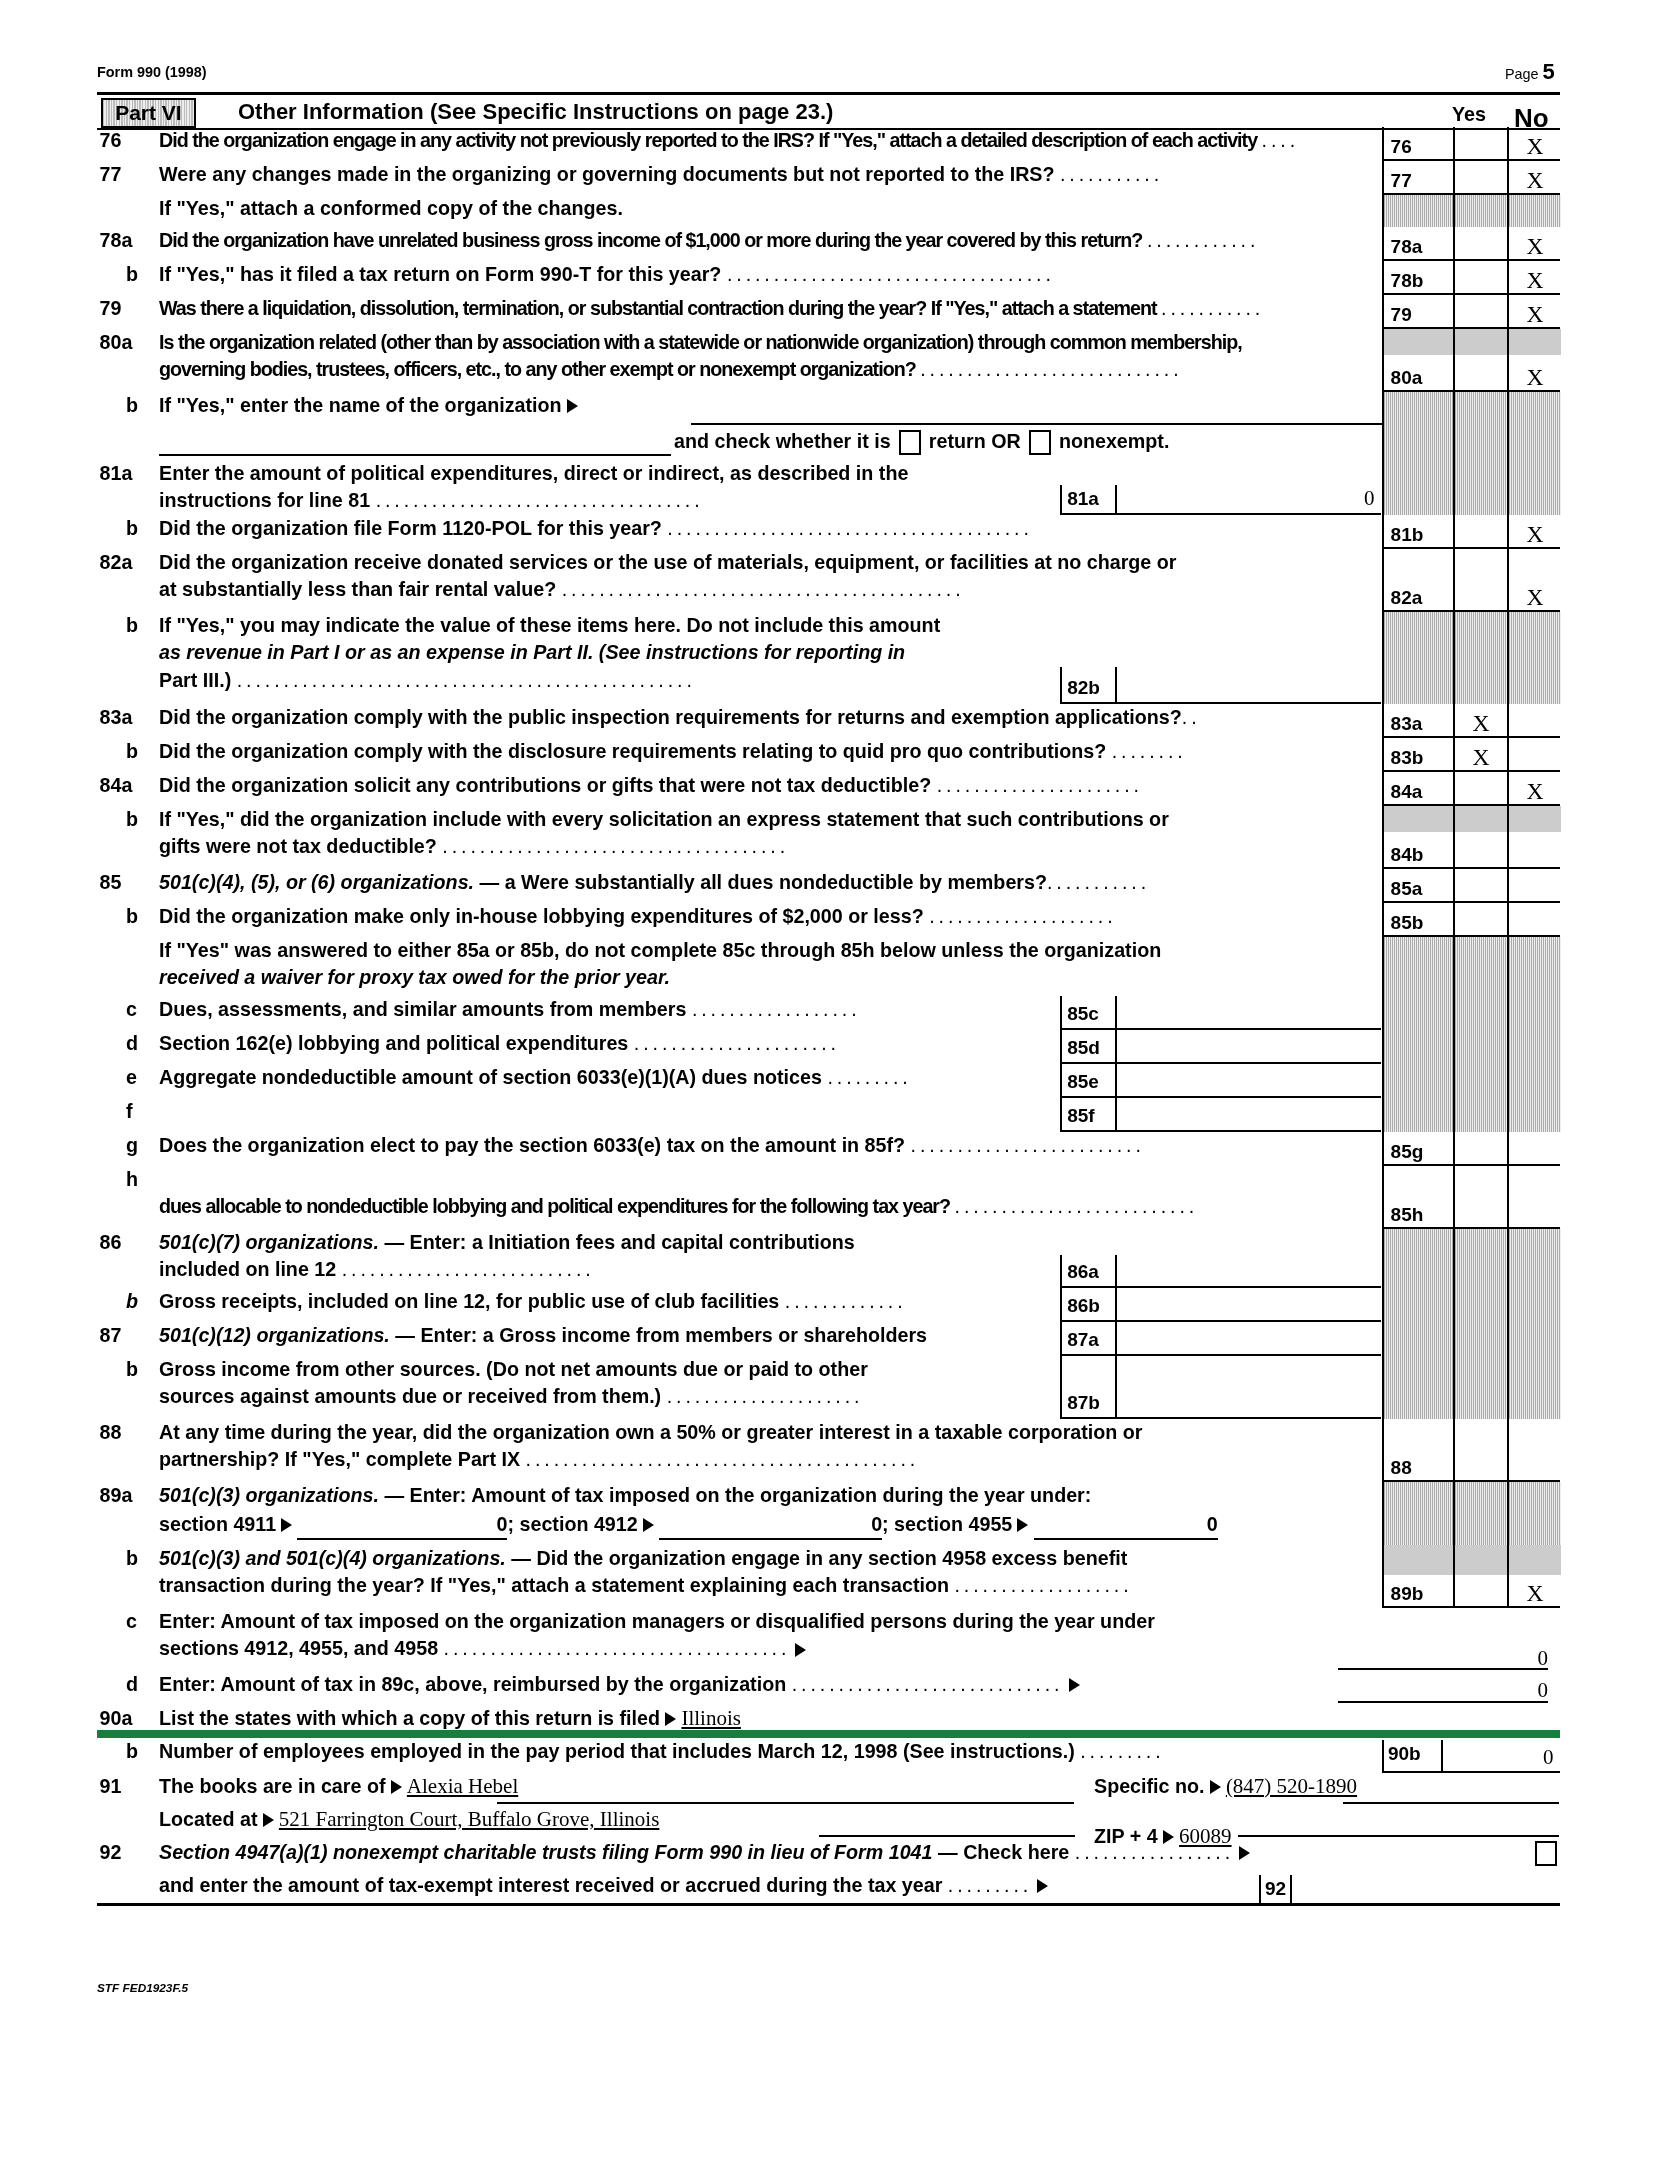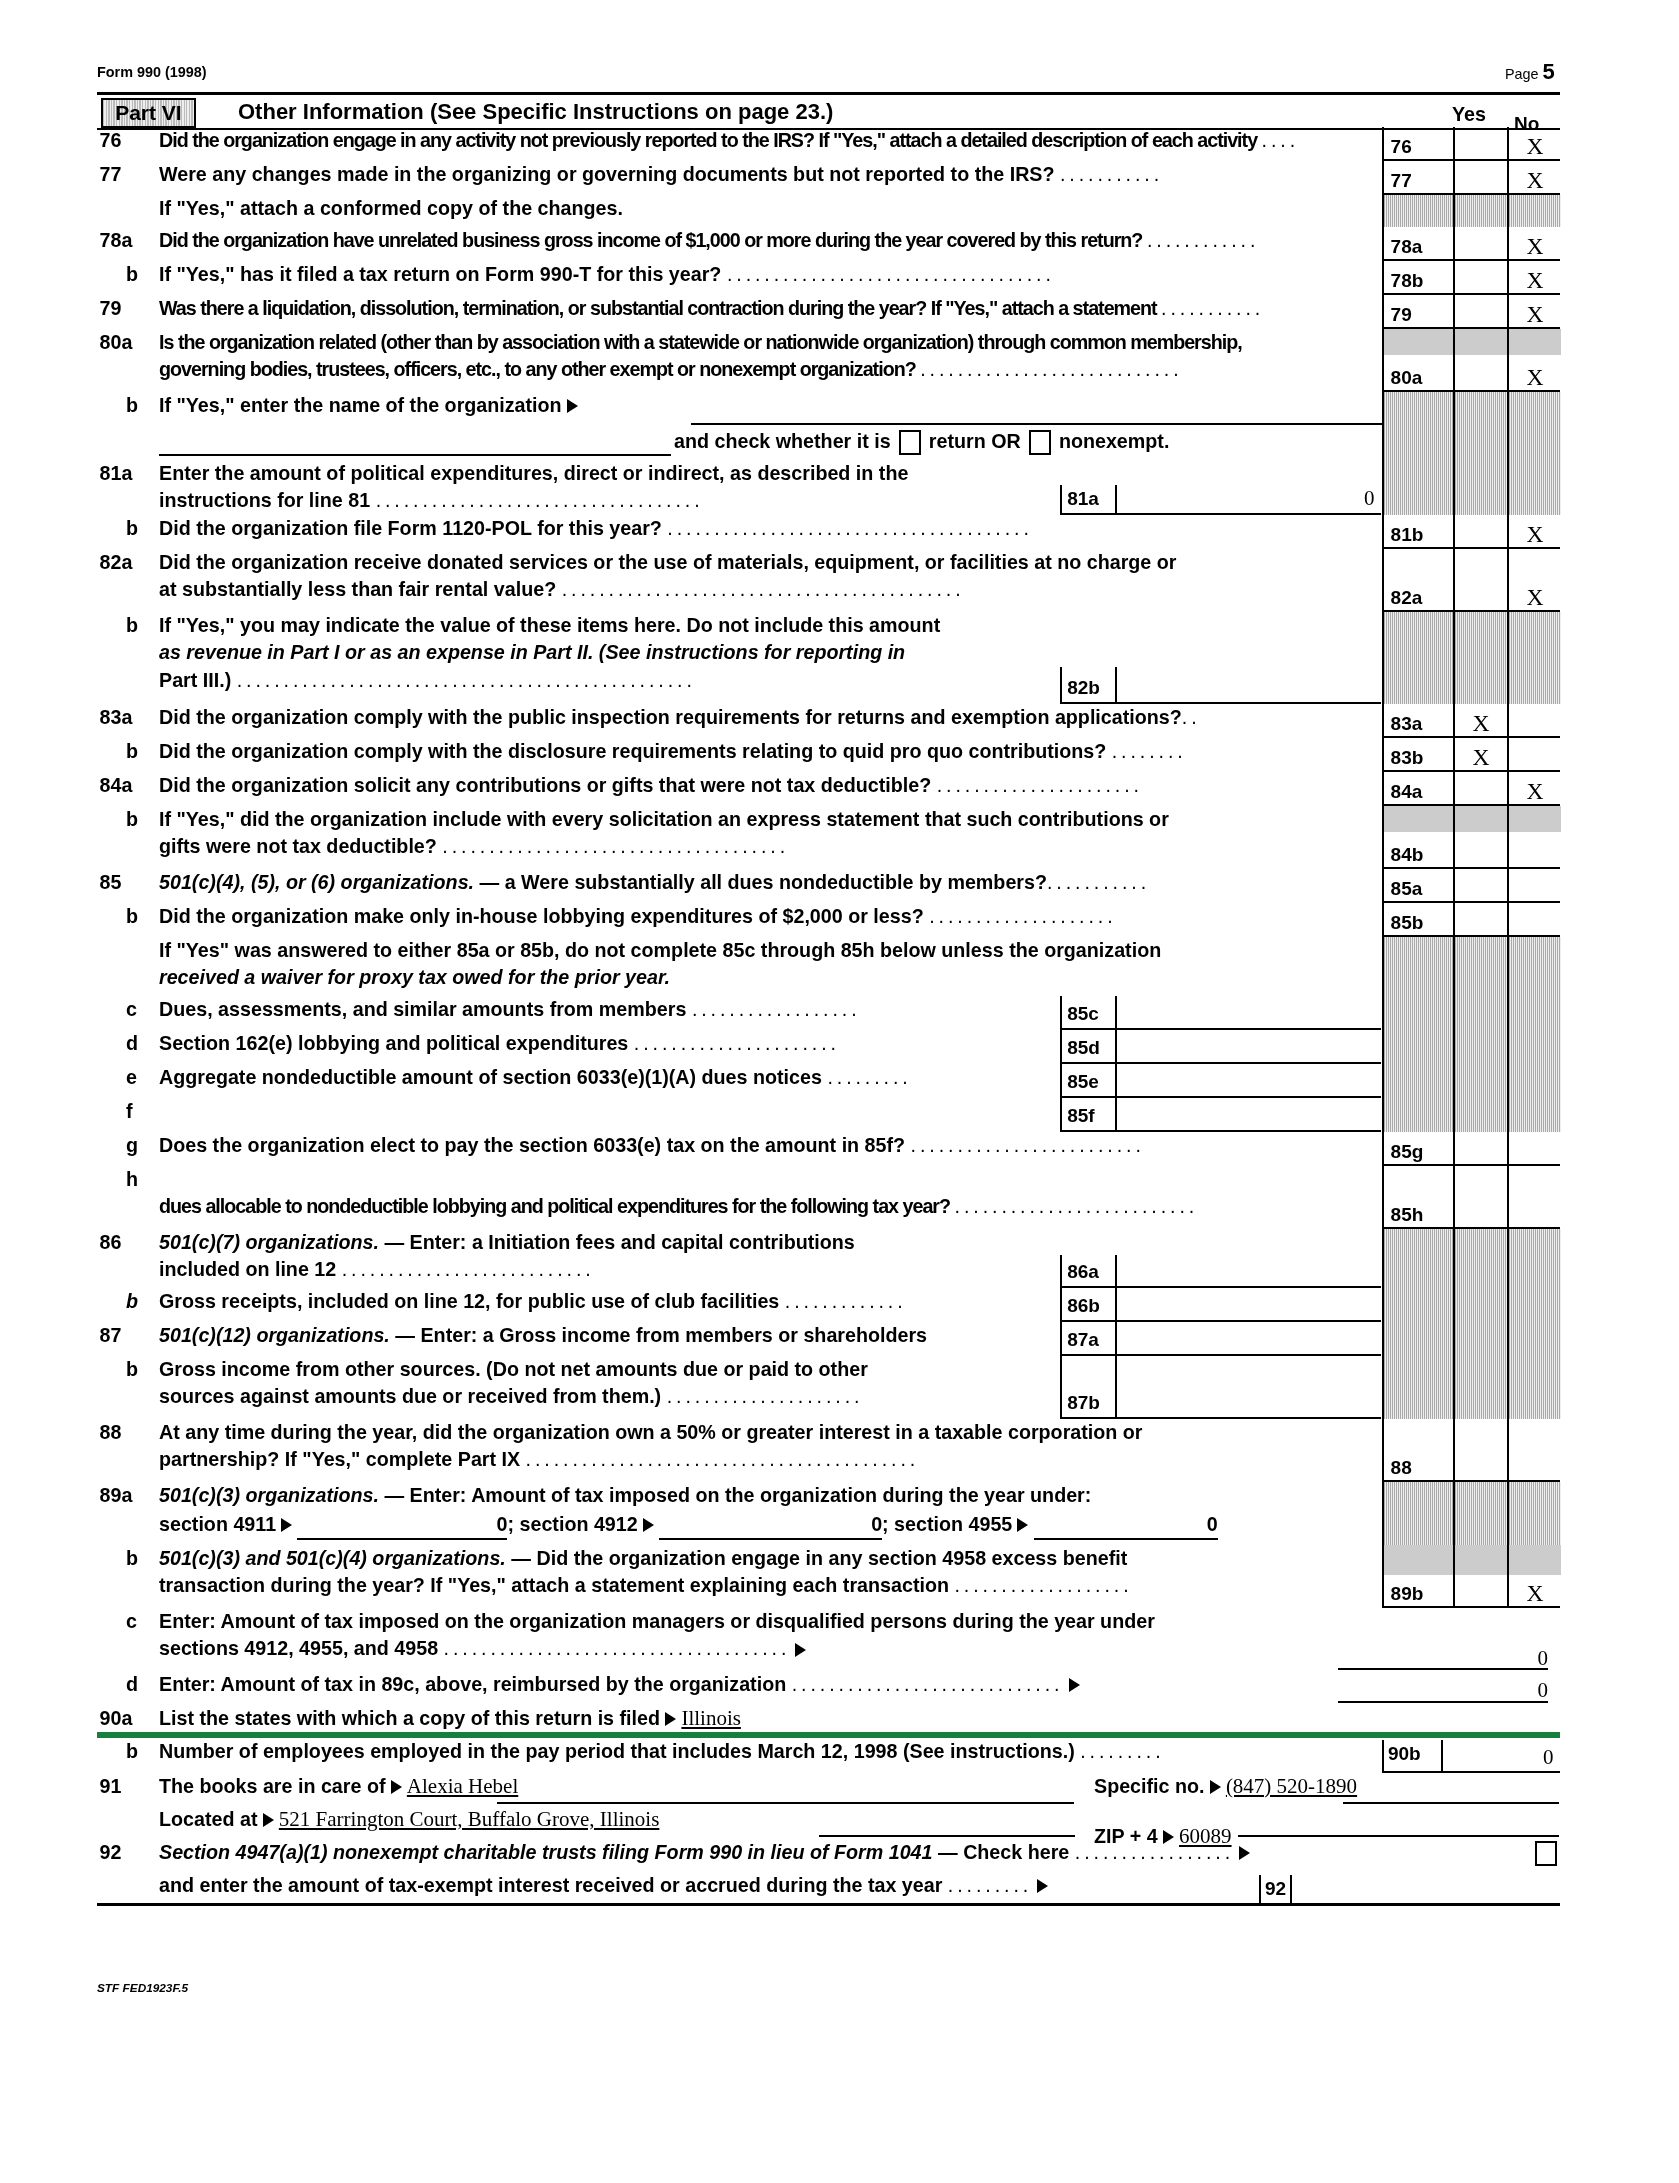--- a/index.html
+++ b/index.html
@@ -5,21 +5,21 @@
   html,body{margin:0;padding:0;background:#fff;}
   body{width:1679px;height:2183px;position:relative;overflow:hidden;font-family:"Liberation Sans",sans-serif;color:#000;}
   .page{position:absolute;left:97px;top:0;width:1463px;height:2183px;}
   .hdr-form{position:absolute;left:0;top:64px;font-size:14.4px;font-weight:bold;}
   .hdr-page{position:absolute;right:5.2px;top:59px;font-size:14.4px;font-weight:normal;}
   .hdr-page b{font-size:22px;}
   .part-bar{position:absolute;left:0;top:92px;width:1463px;height:33px;border-top:3.3px solid #000;border-bottom:2.6px solid #000;}
   .part-tag{position:absolute;left:3.9px;top:2.6px;width:91px;height:26px;border:2px solid #000;background:repeating-linear-gradient(90deg,#bbb 0 1.3px,#eee 1.3px 2.6px);font-size:21px;font-weight:bold;display:flex;align-items:center;justify-content:center;}
   .part-title{position:absolute;left:141px;top:3.9px;font-size:22px;font-weight:bold;}
   .col-yes{position:absolute;left:1355px;top:7.9px;font-size:19.7px;font-weight:bold;}
-  .col-no{position:absolute;left:1417px;top:7.9px;font-size:19px;font-weight:bold;margin-top:10px;}
+  .col-no{position:absolute;left:1417px;top:7.9px;font-size:26px;font-weight:bold;}
   .rows{position:absolute;left:0;top:127px;width:1463px;}
   .row{position:relative;width:1463px;font-size:19.7px;font-weight:bold;line-height:27.6px;}
   .num{position:absolute;left:2.6px;top:0;width:52px;}
   .sub{position:absolute;left:29px;top:0;}
   .txt{position:absolute;left:62px;top:0;width:1233px;white-space:nowrap;overflow:hidden;}
   .txt.narrow{letter-spacing:-1px;}
   .txt i{font-style:italic;}
   .dots{letter-spacing:3.9px;font-weight:normal;}
   .grid{position:absolute;left:1285px;width:178px;top:0;height:100%;}
   .cell{position:absolute;top:0;height:100%;border-left:2.6px solid #000;box-sizing:border-box;}
@@ -514,21 +514,21 @@
       <span class="txt"><span>Enter: Amount of tax imposed on the organization managers or disqualified persons during the year under</span><br><span>sections 4912, 4955, and 4958</span> <span class="dots">.....................................</span><span class="arrow"></span></span>
       <div class="uline" style="left:1241px;width:210px;top:37px;height:23.6px;text-align:right;font-family:'Liberation Serif',serif;font-weight:normal;font-size:21px;">0</div>
     </div>
 
     <div class="row" style="height:34px">
       <span class="sub">d</span>
       <span class="txt"><span>Enter: Amount of tax in 89c, above, reimbursed by the organization</span> <span class="dots">.............................</span><span class="arrow"></span></span>
       <div class="uline" style="left:1241px;width:210px;top:6.6px;height:23.6px;text-align:right;font-family:'Liberation Serif',serif;font-weight:normal;font-size:21px;">0</div>
     </div>
 
-    <div class="row" style="height:33px;border-bottom:6px solid #15803d;box-sizing:border-box;width:1463px">
+    <div class="row" style="height:33px;border-bottom:8px solid #15803d;box-sizing:border-box;width:1463px">
       <span class="num">90a</span>
       <span class="txt"><span>List the states with which a copy of this return is filed</span><span class="arrow"></span><span class="serifv">Illinois</span></span>
     </div>
 
     <div class="row" style="height:35px">
       <span class="sub">b</span>
       <span class="txt"><span>Number of employees employed in the pay period that includes March 12, 1998 (See instructions.)</span> <span class="dots">.........</span></span>
       <div style="position:absolute;left:1285px;width:178px;top:2.6px;height:33px;border-left:2px solid #000;border-bottom:2px solid #000;box-sizing:border-box;">
         <div style="position:absolute;left:0;top:0;width:59px;height:100%;border-right:2px solid #000;box-sizing:border-box;padding-left:3.9px;font-size:19px;">90b</div>
         <div style="position:absolute;right:6.6px;bottom:0;font-family:'Liberation Serif',serif;font-weight:normal;font-size:21px;">0</div>

